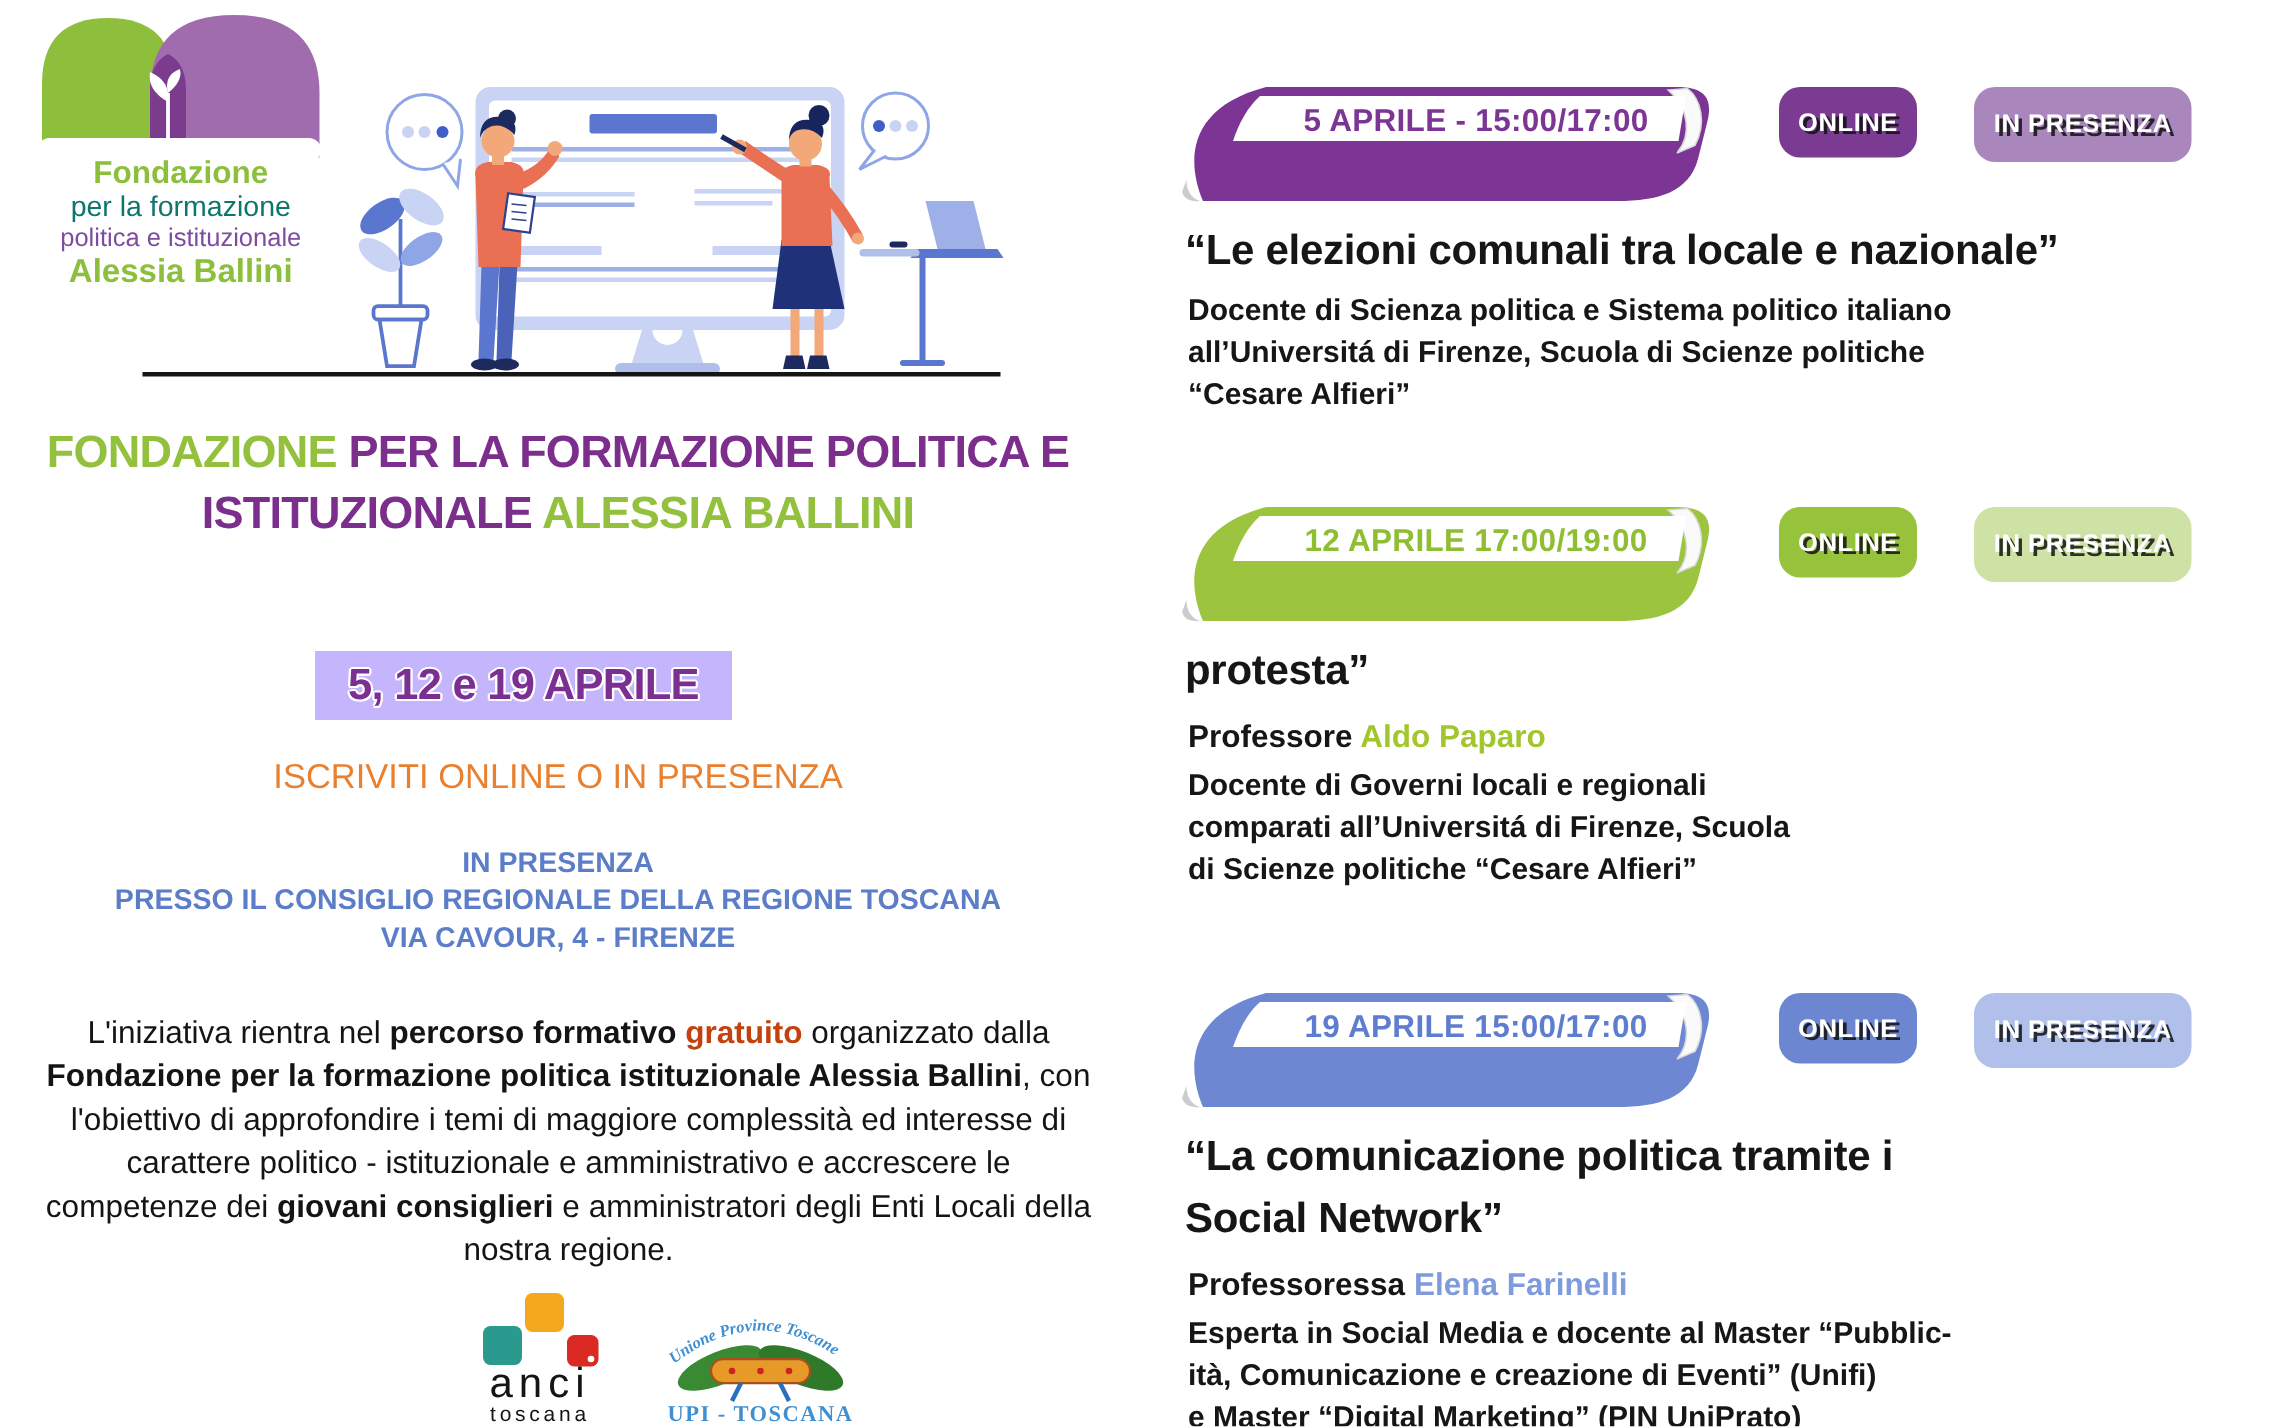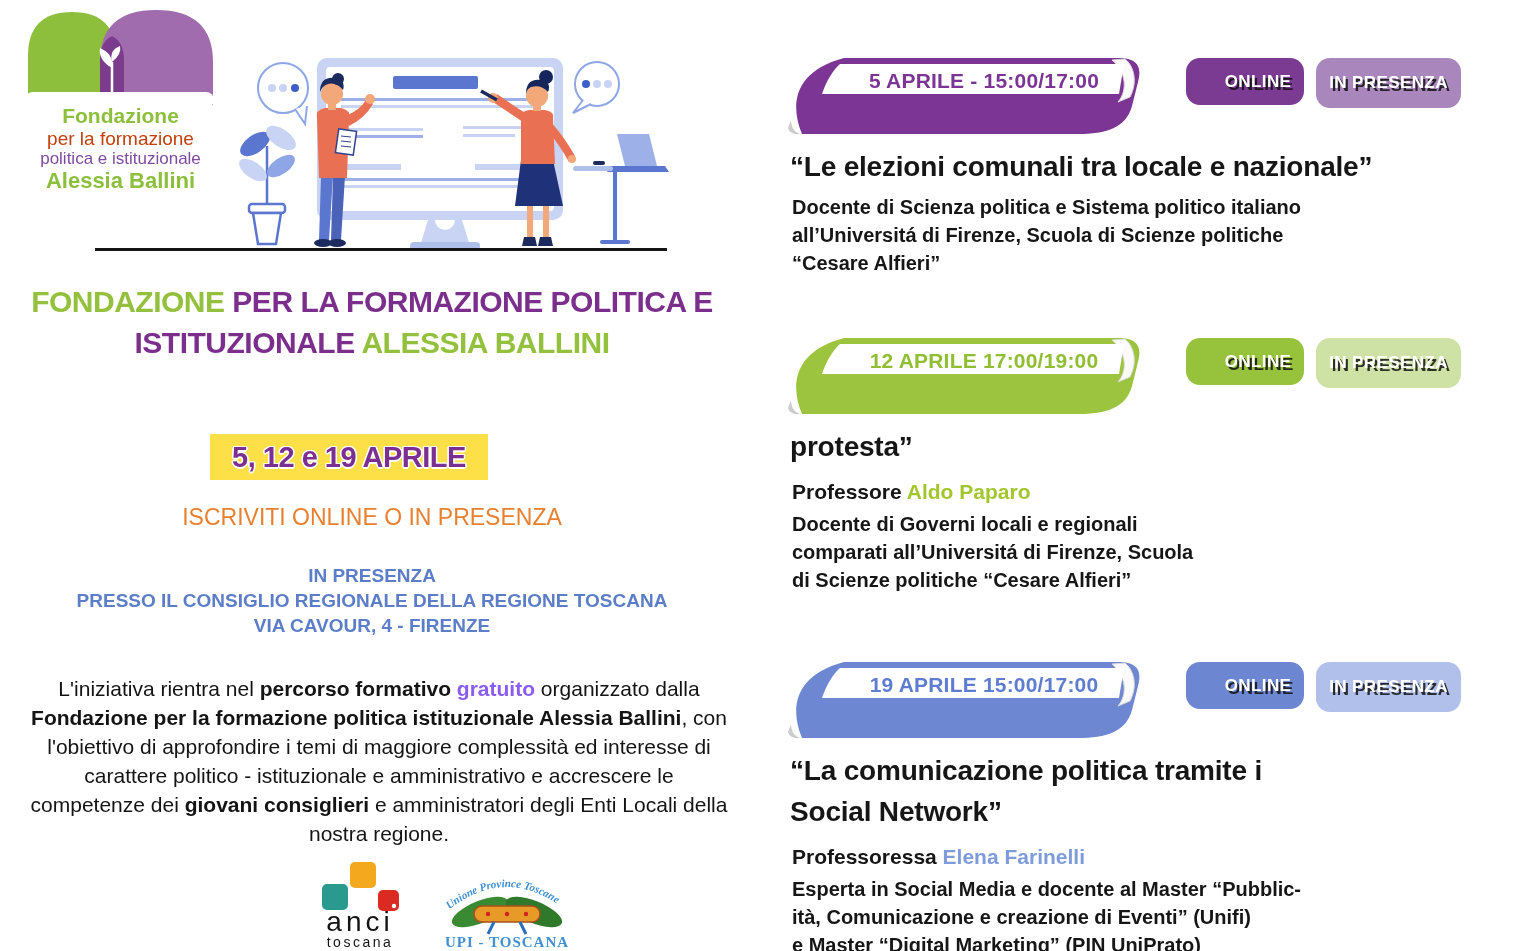--- a/index.html
+++ b/index.html
@@ -3,63 +3,63 @@
 <meta charset="utf-8">
 <style>
   html,body{margin:0;padding:0;background:#fff;}
   .page{position:relative;width:1524px;height:951px;background:#fff;overflow:hidden;
         font-family:"Liberation Sans",sans-serif;color:#141414;}
   .abs{position:absolute;}
 
   
   .logo-text{position:absolute;left:8px;top:104px;width:225px;text-align:center;line-height:1.12;}
   .logo-text .l1{color:#8cbf3c;font-weight:700;font-size:21px;}
-  .logo-text .l2{color:#c2410c;font-size:19px;}
+  .logo-text .l2{color:#0f766e;font-size:19px;}
   .logo-text .l3{color:#7d4ba0;font-size:17px;}
   .logo-text .l4{color:#8cbf3c;font-weight:700;font-size:22px;margin-top:1px;}
 
   .floor-line{position:absolute;left:95px;top:248px;width:572px;height:3px;background:#161616;}
 
   .main-heading{position:absolute;left:30px;top:281px;width:684px;text-align:center;
       font-weight:700;font-size:30px;line-height:41px;letter-spacing:-0.5px;}
   .hg{color:#93c13e;} .hp{color:#7b2e8c;}
 
-  .date-box{position:absolute;left:210px;top:434px;width:278px;height:46px;background:#fde047;
+  .date-box{position:absolute;left:210px;top:434px;width:278px;height:46px;background:#c4b5fd;
       display:flex;align-items:center;justify-content:center;}
   .date-box span{font-size:29px;font-weight:700;color:#7b2f92;letter-spacing:-0.5px;
       text-shadow:1.5px 0 #fff,-1.5px 0 #fff,0 1.5px #fff,0 -1.5px #fff,1px 1px #fff,-1px -1px #fff,1px -1px #fff,-1px 1px #fff;}
 
   .subscribe-line{position:absolute;left:30px;top:504px;width:684px;text-align:center;
       font-size:23px;font-weight:400;color:#e8802f;}
 
   .venue-block{position:absolute;left:30px;top:563px;width:684px;text-align:center;
       font-size:19px;font-weight:700;color:#5c7ec8;line-height:25px;}
 
   .intro{position:absolute;left:26px;top:674px;width:706px;text-align:center;
       font-size:21px;line-height:29px;color:#141414;}
   .intro .b{font-weight:700;}
-  .intro .red{font-weight:700;color:#8b5cf6;}
+  .intro .red{font-weight:700;color:#c2410c;}
 
   .partners{position:absolute;left:318px;top:856px;display:flex;gap:14px;align-items:flex-end;}
 
   
   .card{position:absolute;left:780px;width:744px;}
   .card.c1{top:46px;} .card.c2{top:326px;} .card.c3{top:650px;}
   .theme-purple{--main:#7c3594;--btn:#7c3b93;--btnlight:#a987bd;--name:#8e4a9c;--date:#7c3594;}
   .theme-green {--main:#9cc43f;--btn:#97c23c;--btnlight:#cde2a4;--name:#a2c62d;--date:#8fbe33;}
   .theme-blue  {--main:#6d87d2;--btn:#6d86d1;--btnlight:#b0c0ea;--name:#7e9bdc;--date:#5f7dd0;}
 
   .ribbon-row{position:relative;height:92px;}
   .ribbon-svg{position:absolute;left:8px;top:2px;width:362px;height:88px;color:var(--main);}
   .ribbon-date{position:absolute;left:64px;top:23px;width:280px;text-align:center;
       font-size:21px;font-weight:700;color:var(--date);letter-spacing:0.2px;}
   .badge{position:absolute;display:flex;align-items:center;justify-content:center;border-radius:14px;
       color:#fff;font-weight:700;font-size:17px;letter-spacing:0.4px;
       text-shadow:2.5px 2.5px 0 rgba(17,17,17,0.85);}
-  .badge.online{left:406px;top:12px;width:92px;height:47px;background:var(--btn);padding-left:26px;}
+  .badge.online{left:406px;top:12px;width:92px;height:47px;background:var(--btn);}
   .badge.presenza{left:536px;top:12px;width:145px;height:50px;background:var(--btnlight);}
 
   .card-title{margin:8px 0 0 10px;font-size:28px;font-weight:700;color:#161616;
       line-height:41px;letter-spacing:-0.2px;}
   .prof-line{margin:13px 0 0 12px;font-size:21px;font-weight:700;color:#161616;}
   .prof-line .pname{color:var(--name);}
   .card-desc{margin:6px 0 0 12px;font-size:20px;font-weight:700;line-height:28px;color:#161616;}
 </style>
 </head>
 <body>

